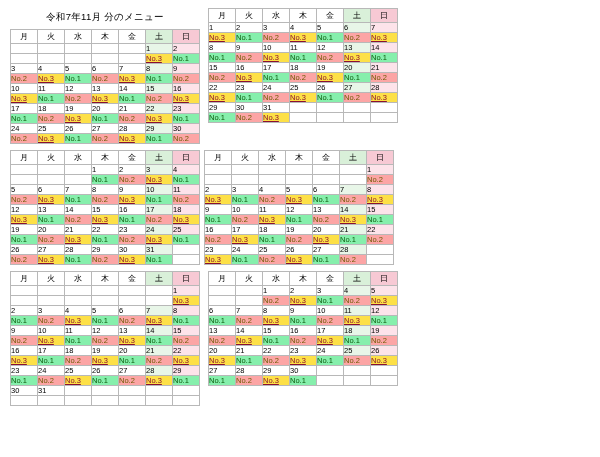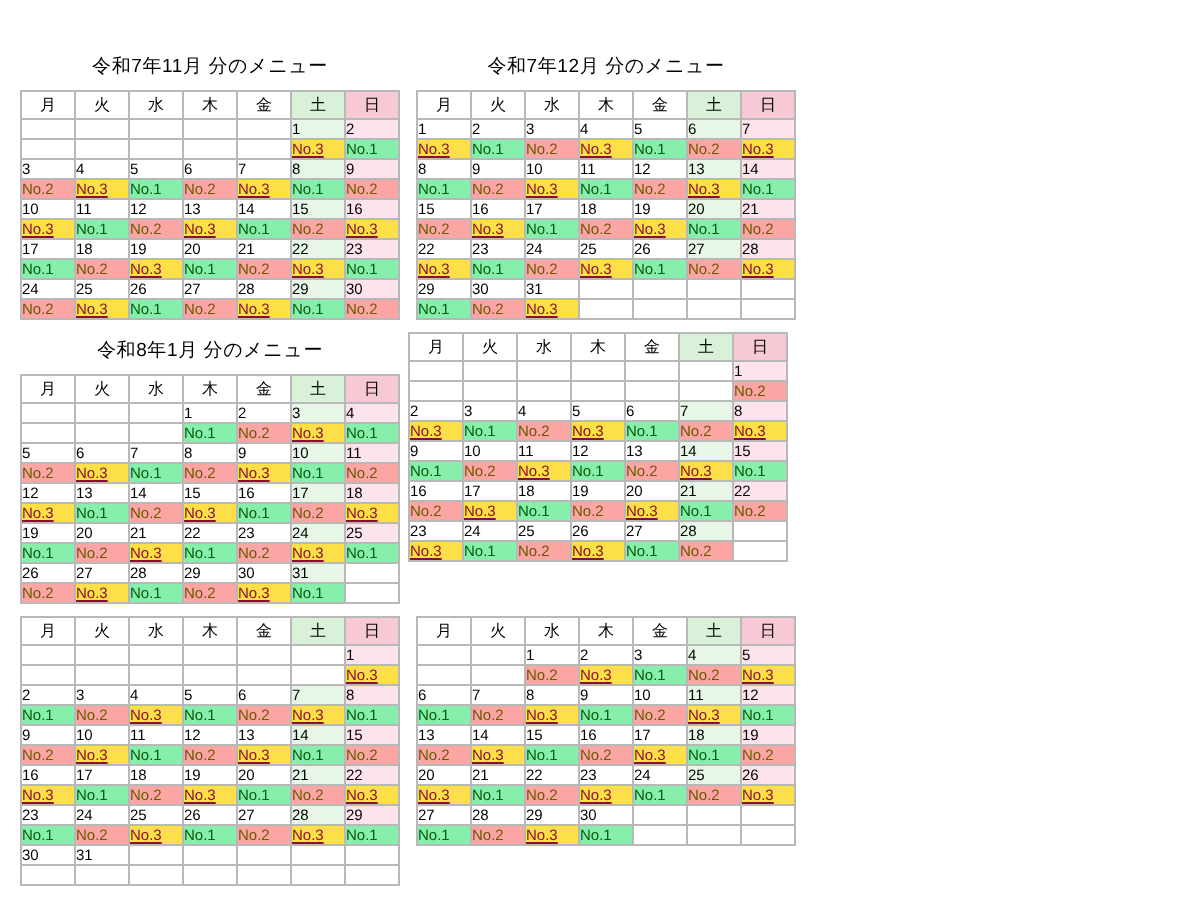--- a/index.html
+++ b/index.html
@@ -13,21 +13,21 @@
     font-family: "Liberation Sans", sans-serif;
     font-size: 8px;
     color: #000000;
     overflow: hidden;
   }
   .page {
     width: 480px;
     height: 457px;
     position: relative;
     box-sizing: border-box;
-    padding: 24px 8px;
+    padding: 8px 8px;
   }
   .grid {
     display: flex;
     flex-wrap: wrap;
   }
   .cal-block {
     width: 194px;
     margin-right: 4px;
     margin-bottom: 6px;
   }
@@ -190,21 +190,20 @@
               <td class="menu m1">No.1</td>
               <td class="menu m2">No.2</td>
               <td class="menu m3">No.3</td>
               <td class="menu m1">No.1</td>
               <td class="menu m2">No.2</td>
             </tr>
           </tbody>
         </table>
       </div>
       <div class="cal-block">
-        <div class="cal-title">令和7年12月 分のメニュー</div>
         <table class="cal">
           <thead>
             <tr>
               <th>月</th>
               <th>火</th>
               <th>水</th>
               <th>木</th>
               <th>金</th>
               <th class="sat">土</th>
               <th class="sun">日</th>
@@ -298,21 +297,20 @@
               <td class="menu m3">No.3</td>
               <td class="empty"></td>
               <td class="empty"></td>
               <td class="empty"></td>
               <td class="empty"></td>
             </tr>
           </tbody>
         </table>
       </div>
       <div class="cal-block">
-        <div class="cal-title">令和8年1月 分のメニュー</div>
         <table class="cal">
           <thead>
             <tr>
               <th>月</th>
               <th>火</th>
               <th>水</th>
               <th>木</th>
               <th>金</th>
               <th class="sat">土</th>
               <th class="sun">日</th>

